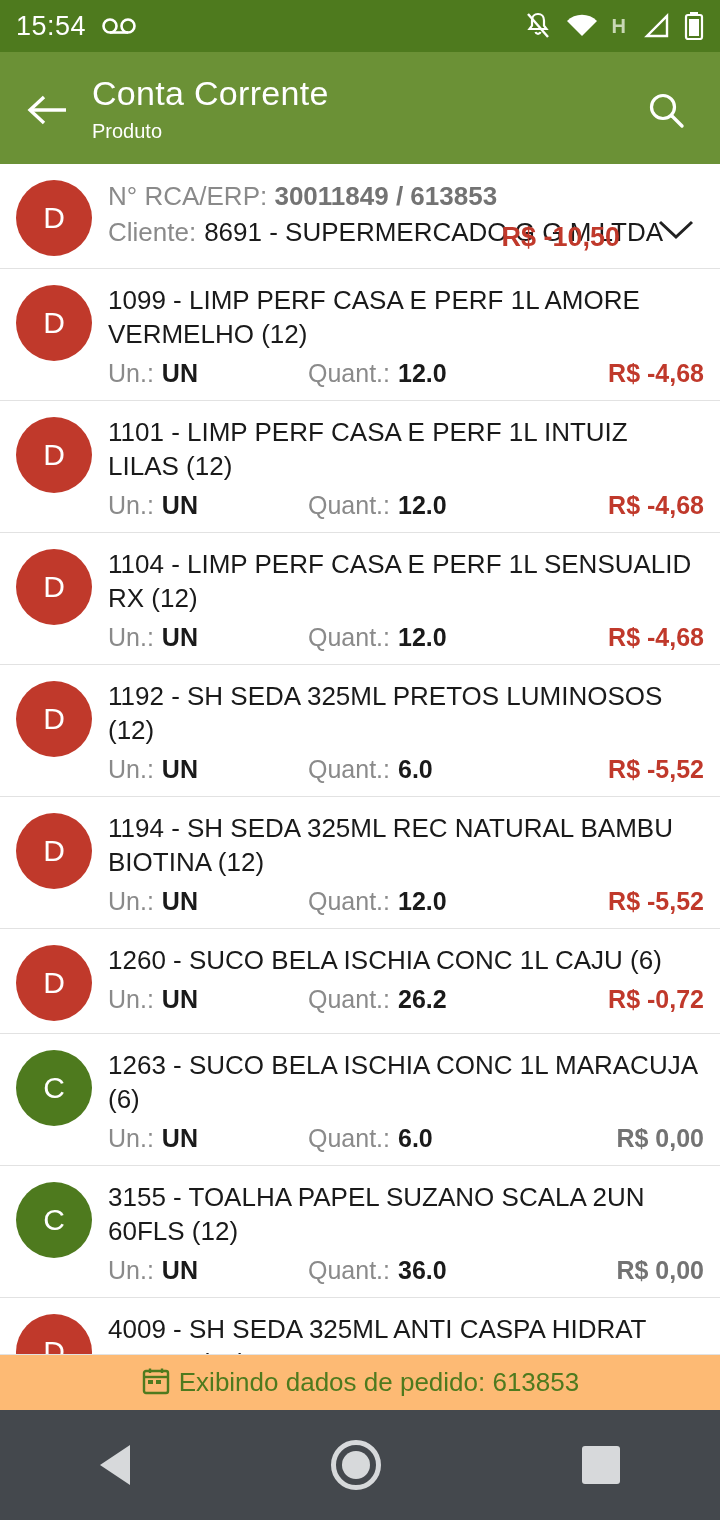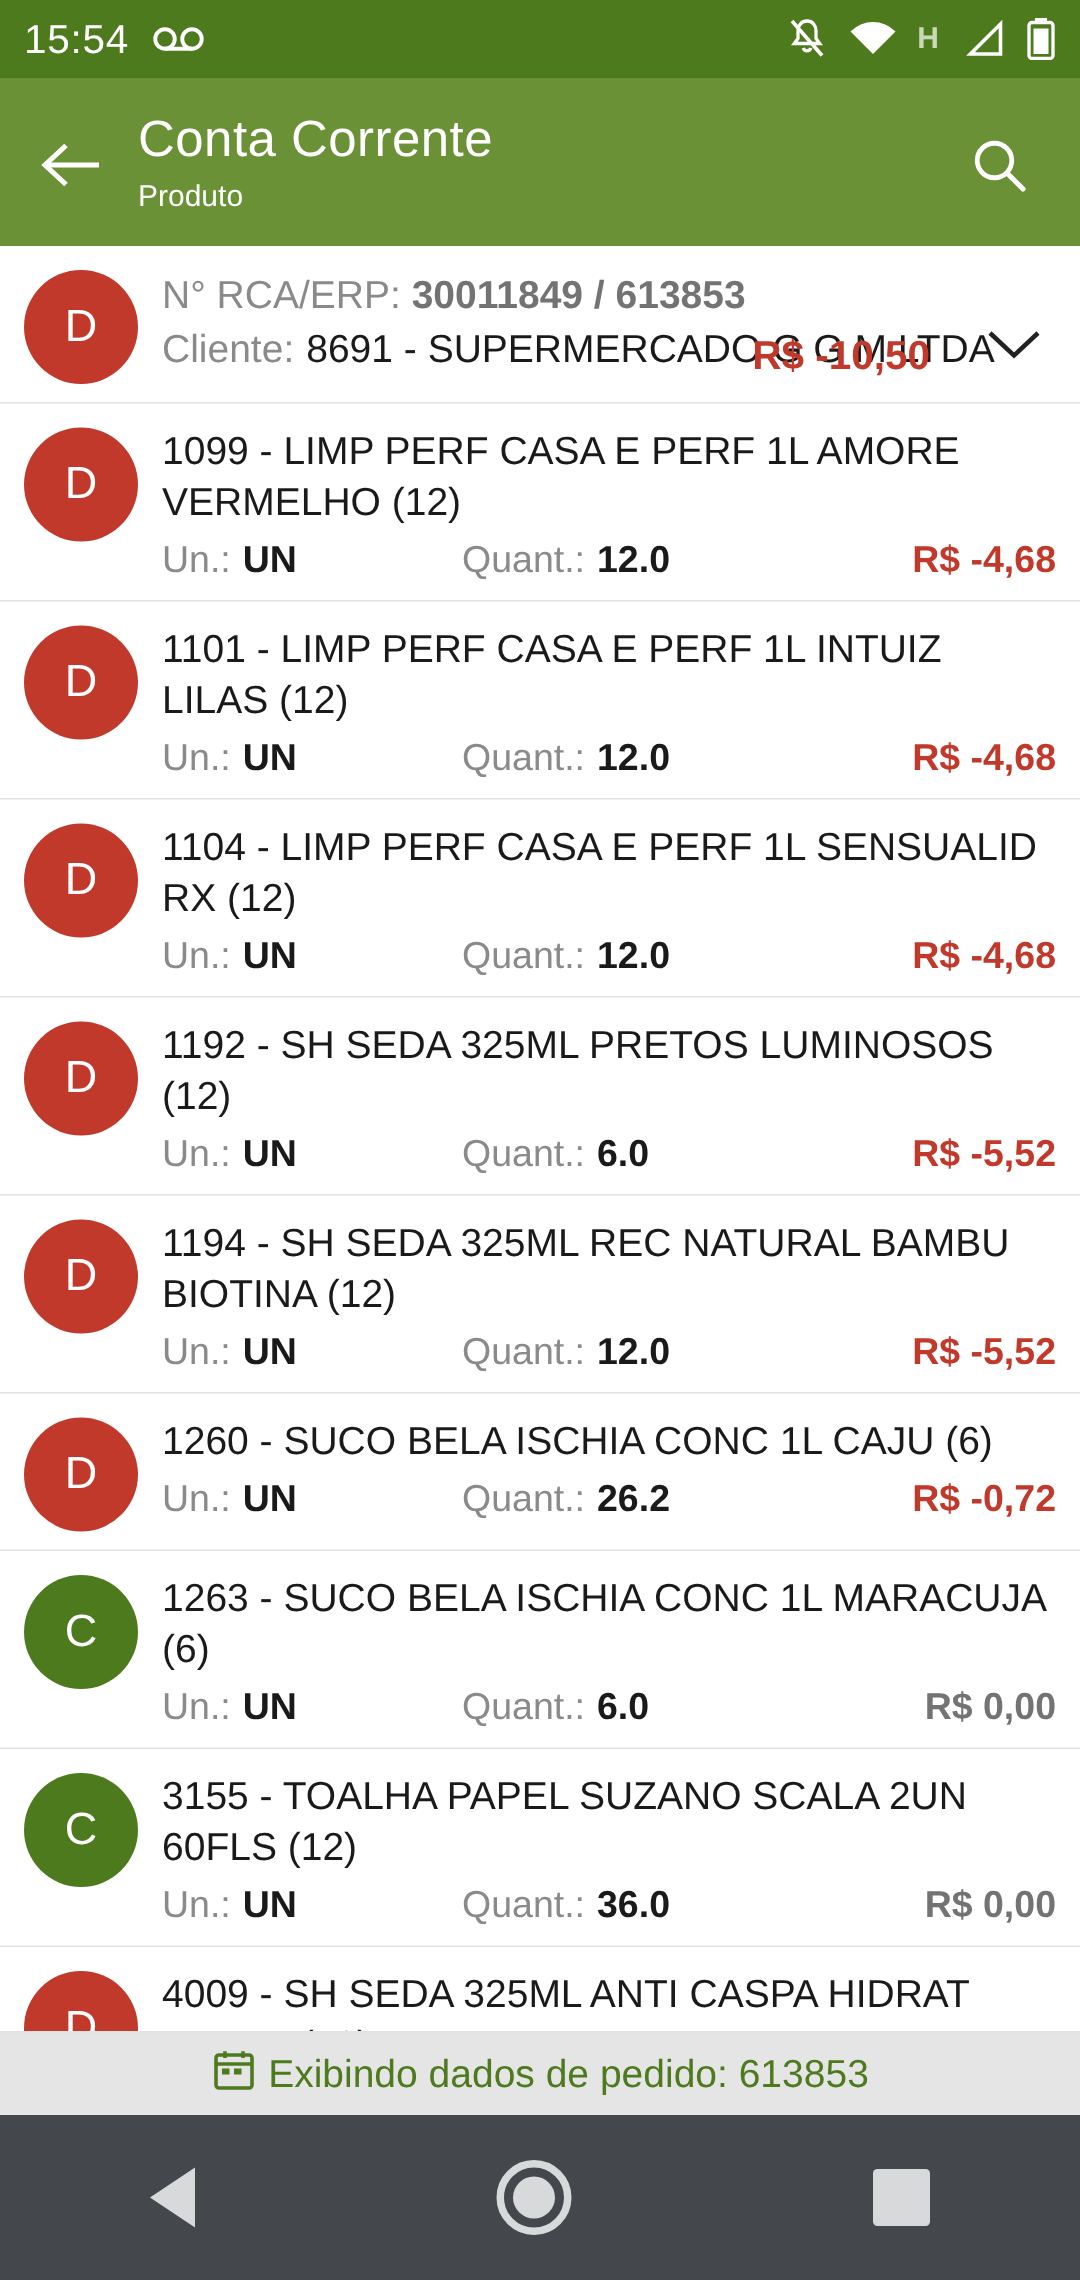--- a/index.html
+++ b/index.html
@@ -84,21 +84,21 @@
   .prod-meta .val { color: #1a1a1a; font-weight: bold; margin-left: 8px; }
   .meta-un { width: 200px; display: flex; }
   .meta-qt { display: flex; }
   .prod-price { margin-left: auto; font-weight: bold; font-size: 25px; }
   .neg { color: #c0392b; }
   .zero { color: #737373; }
 
   
   .footer {
     flex: 0 0 56px;
-    background: #e5e5e5;
+    background: #fdba74;
     display: flex;
     align-items: center;
     justify-content: center;
     gap: 8px;
     border-top: 1px solid #e2e2e2;
   }
   .footer-text { color: #4e7a1e; font-size: 26px; }
 
   
   .navbar {

